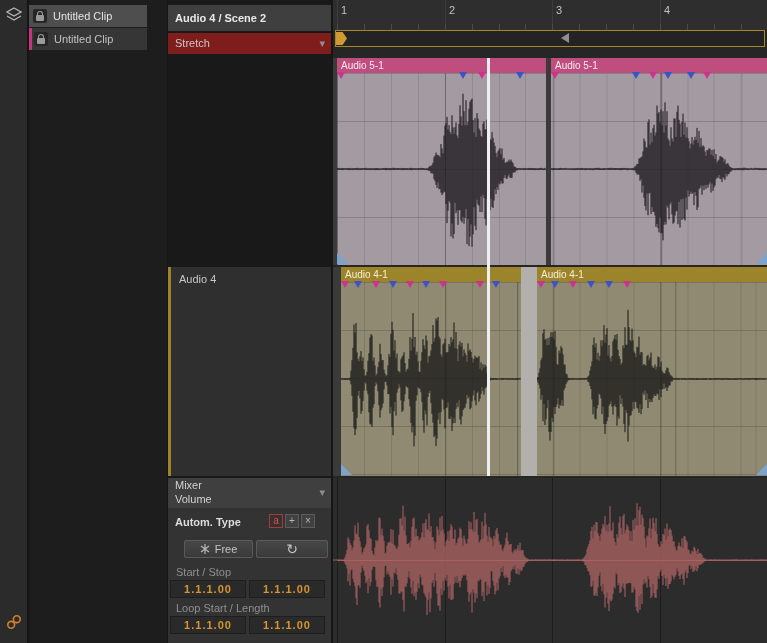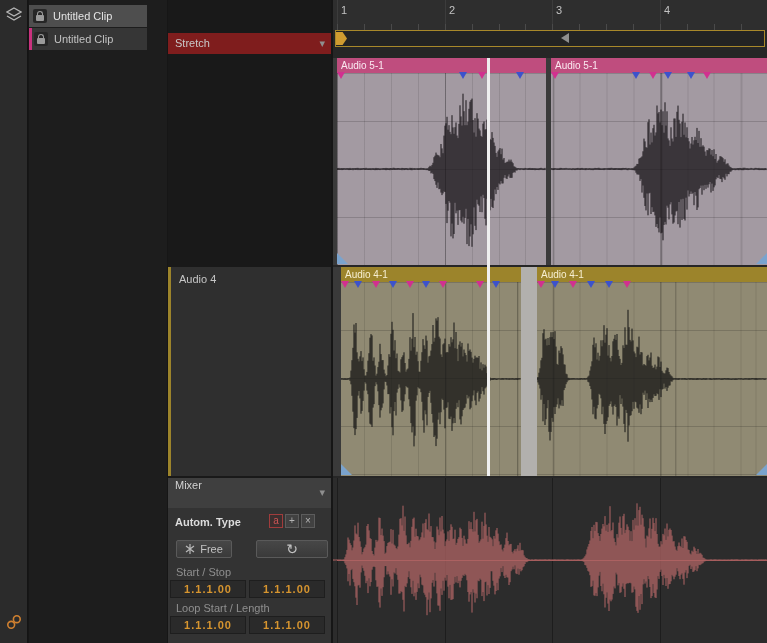--- a/index.html
+++ b/index.html
@@ -51,43 +51,45 @@
   </div>
   <div class="clip-item" style="top:28px;background:#363636;border-left:3px solid #c9327e;padding-left:2px">
     <span class="lockbox">
         <span class="lock"></span>
       </span>
     <span style="color:#c2c2c2">Untitled Clip</span>
   </div>
 </div>
 
 <div class="abs" style="left:168px;top:0;width:163px;height:643px;background:#191919">
+  <div class="abs panel-hdr" style="left:0;top:5px;width:163px;height:26px">Audio 4 / Scene 2</div>
 
   <div class="abs dd" style="left:0;top:33px;width:163px;height:21px;line-height:21px">
     <span>Stretch</span>
     <span class="arrow" style="top:0">▾</span>
   </div>
 
 
   <div class="abs" style="left:0;top:267px;width:163px;height:209px;background:#2f2f2f;border-left:3px solid #9c842b">
     <div style="padding:6px 5px 0 8px;color:#c6c6c6">Audio 4</div>
   </div>
 
   <div class="abs" style="left:0;top:478px;width:163px;height:165px;background:#333">
     <div class="abs dd" style="left:0;top:0;width:163px;height:30px;background:#3f3f3f">
       <div style="line-height:15px;color:#d2d2d2">Mixer</div>
+      <div style="line-height:13px;color:#d2d2d2">Volume</div>
       <span class="arrow" style="top:8px">▾</span>
     </div>
 
     <div class="abs" style="left:7px;top:38px;font-weight:bold;color:#dcdcdc">Autom. Type</div>
     <div class="sbtn" style="left:101px;top:36px;border-color:#a03c3c;color:#cc5555;background:#3c2f2f">a</div>
     <div class="sbtn" style="left:117px;top:36px">+</div>
     <div class="sbtn" style="left:133px;top:36px">×</div>
 
-    <div class="btn" style="left:8px;top:62px;width:56px">
+    <div class="btn" style="left:16px;top:62px;width:69px">
       <svg width="10" height="10" viewBox="0 0 10 10">
         <path d="M5 0 L5 10 M1 2 L9 8 M9 2 L1 8" stroke="#b8b8b8" stroke-width="1.2" fill="none"></path>
       </svg>
       <span>Free</span>
     </div>
     <div class="btn" style="left:88px;top:62px;width:72px;font-size:14px">
       <span>↻</span>
     </div>
 
     <div class="abs lbl" style="left:8px;top:88px">Start / Stop</div>

